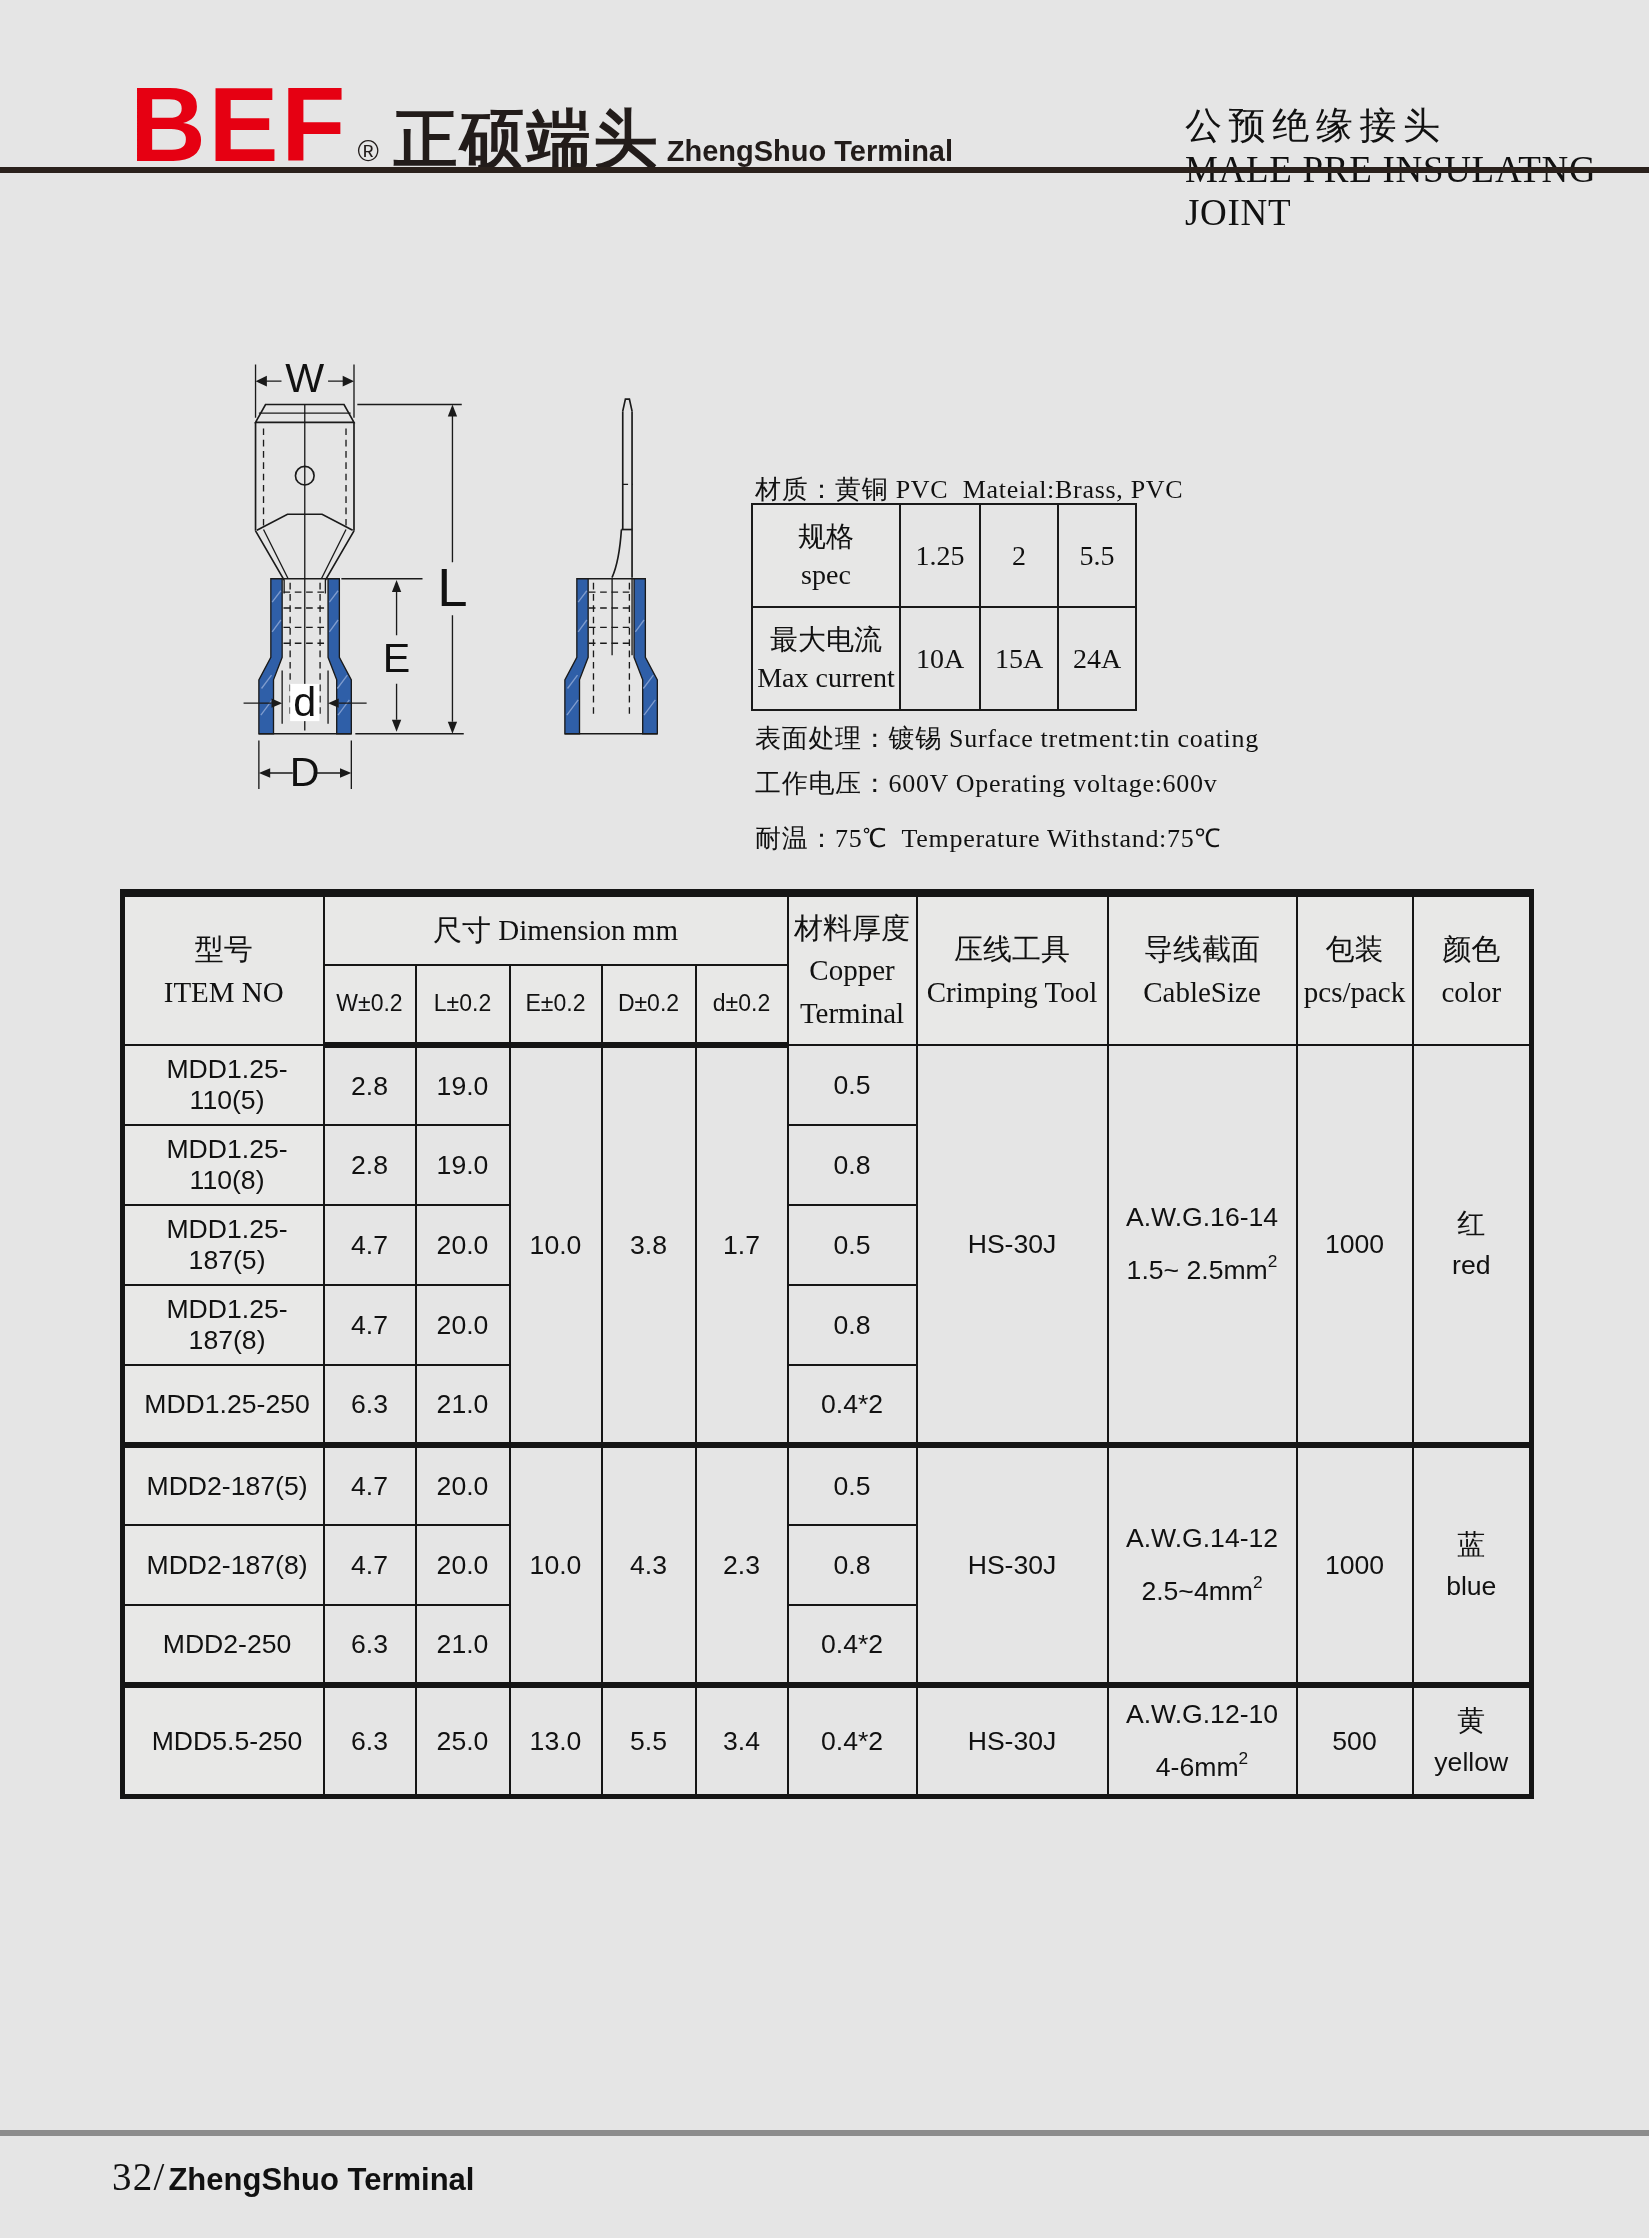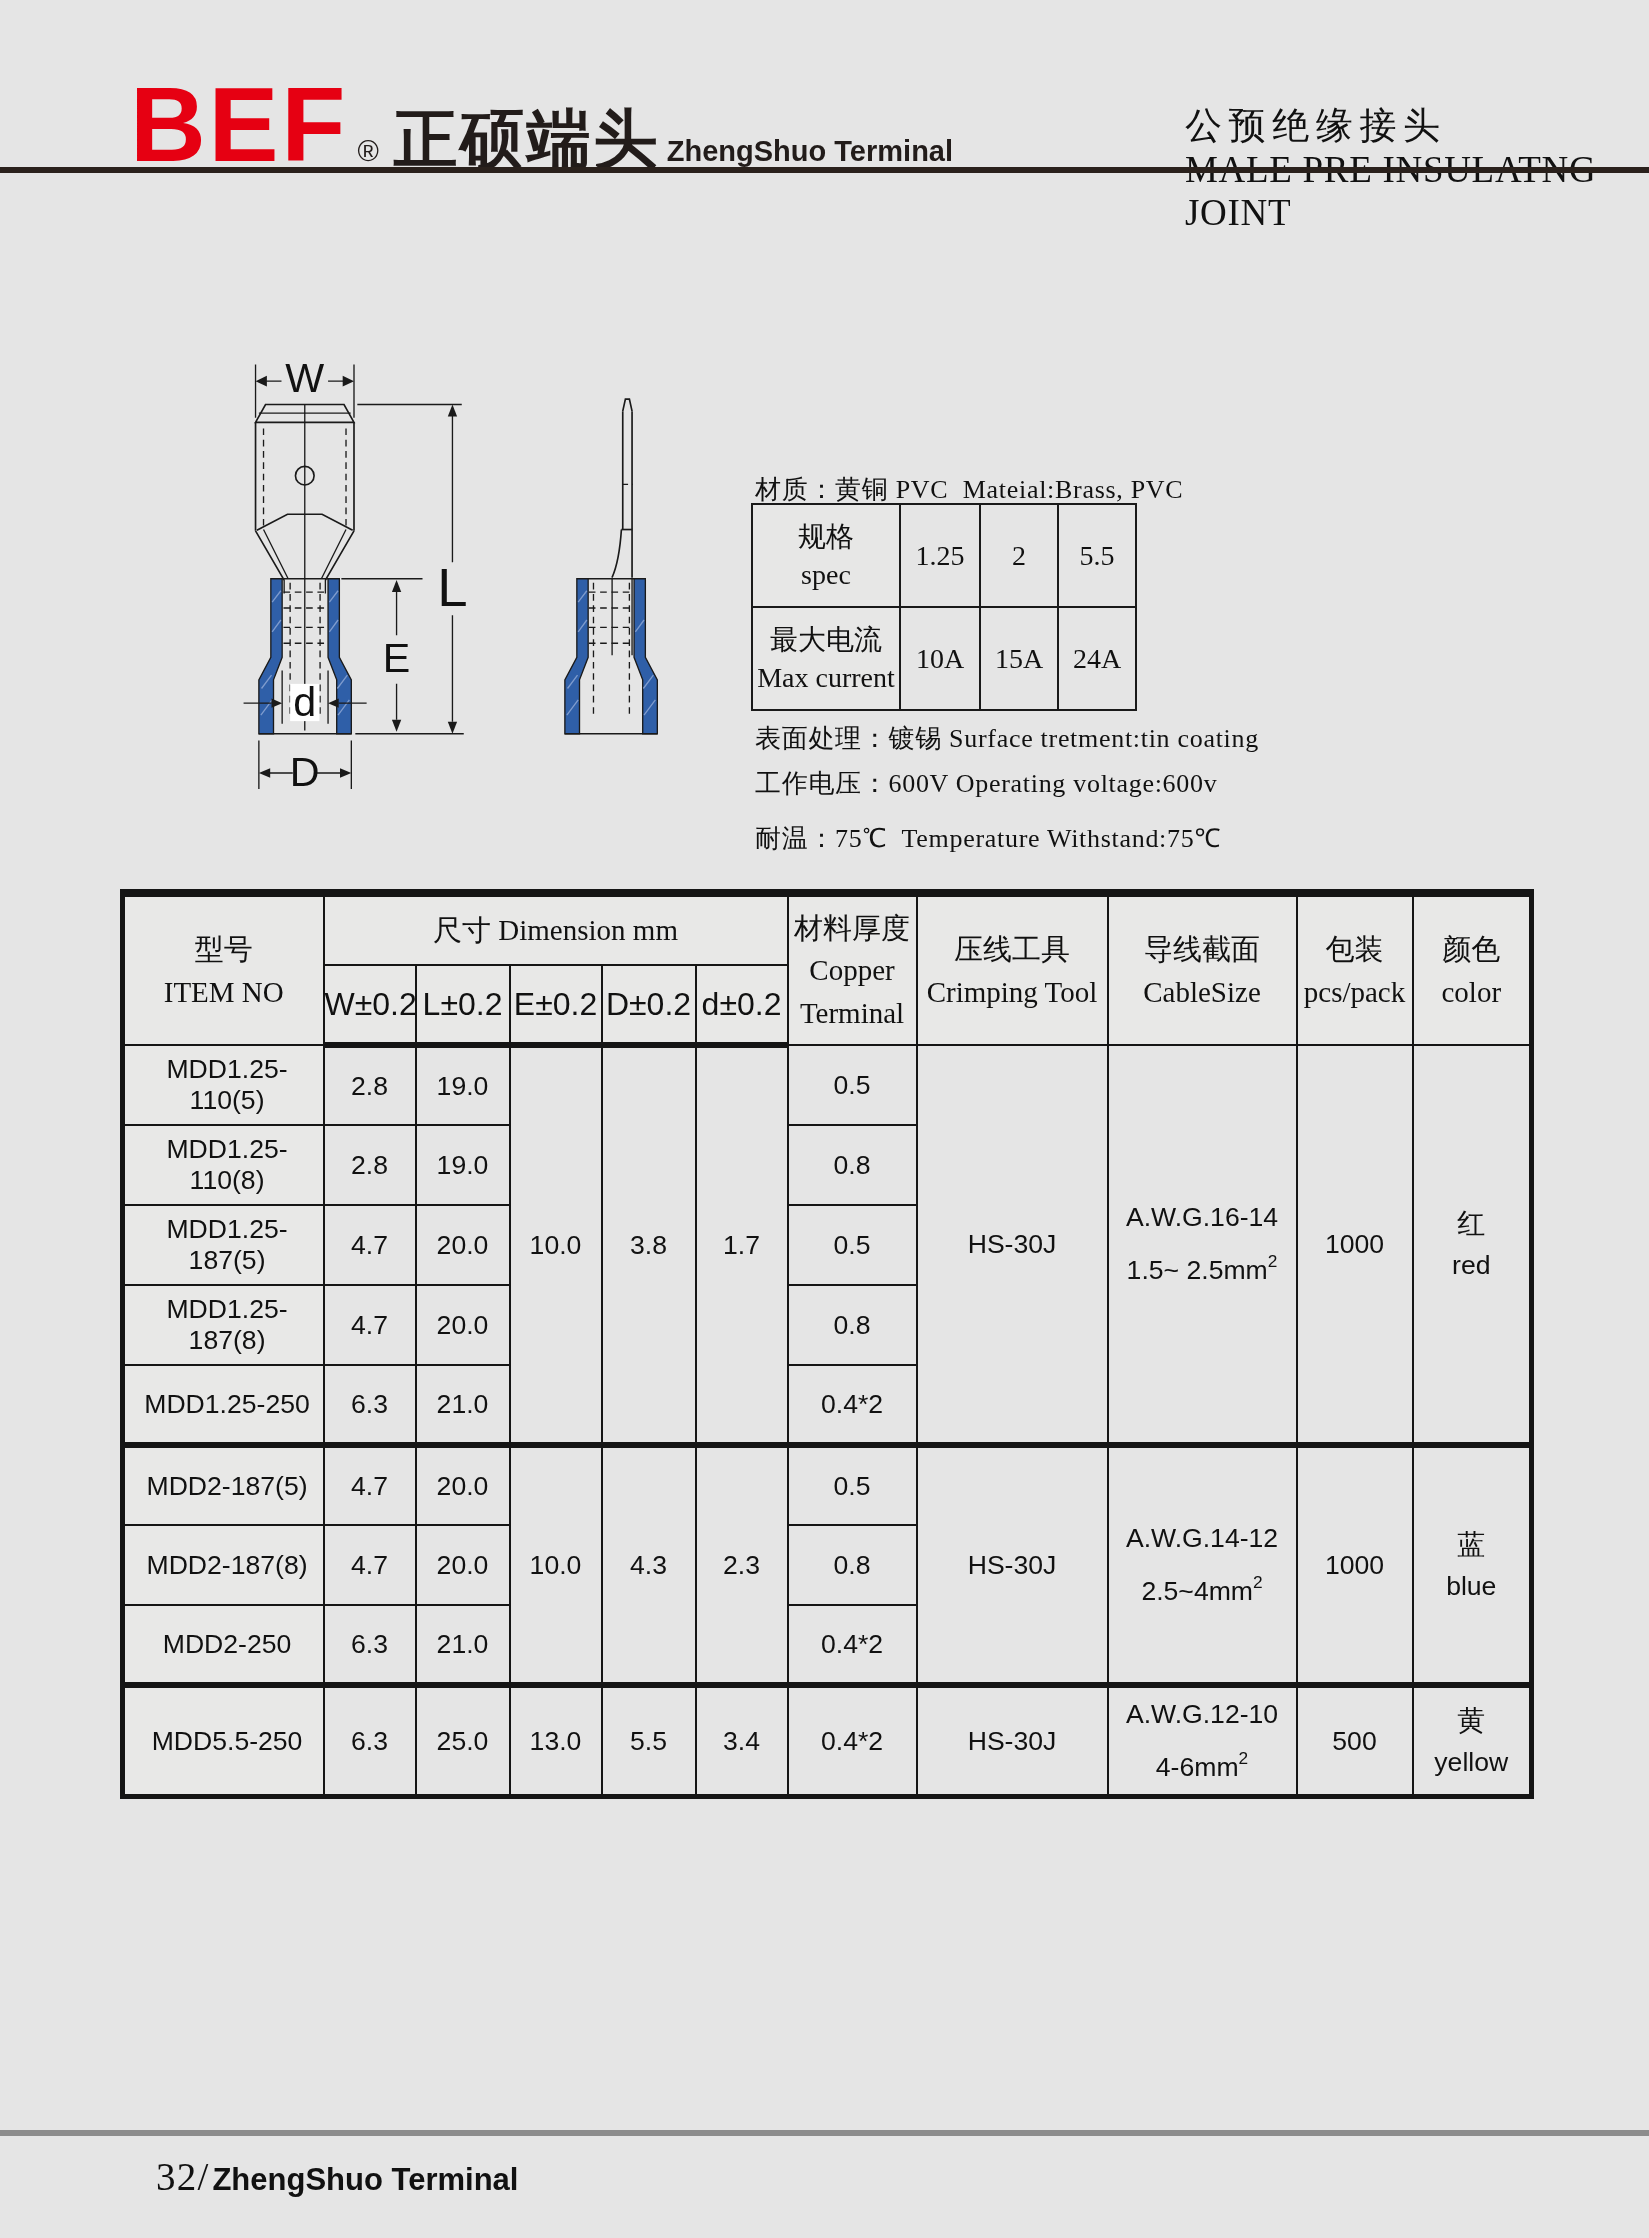--- a/index.html
+++ b/index.html
@@ -24,34 +24,34 @@
               table-layout:fixed;width:384px;}
   .spec-table td{border:2.7px solid #1a1a1a;text-align:center;vertical-align:middle;
                  font-size:28px;height:101px;padding:0;}
   .spec-table td.lab{background:#e7e7e6;line-height:1.35;}
   
   .main-table{position:absolute;left:120px;top:889px;border-collapse:collapse;
               table-layout:fixed;width:1410px;border:5.3px solid #151515;border-top:8px solid #151515;}
   .main-table td,.main-table th{border:2px solid #151515;padding:0;text-align:center;
               vertical-align:middle;font-weight:normal;}
   .main-table th{font-size:29px;line-height:1.45;}
-  .main-table .sub{font-family:"Liberation Sans",sans-serif;font-size:32px;}
+  .main-table .sub{font-family:"Liberation Sans",sans-serif;font-size:23px;}
   .main-table td{font-family:"Liberation Sans",sans-serif;font-size:26.6px;}
   .shade{background:#e8e8e7;}
   .item{text-align:right;padding-left:6.6px !important;}
   .gsep td{border-top:6px solid #151515;}
   .hb th{border-bottom:6px solid #151515;}
   .cable{line-height:2.0;}
   .cable sup{font-size:17.3px;vertical-align:12px;}
   .color-cell{line-height:1.55;}
   .color-cell .cn{font-family:"Liberation Serif",serif;font-size:28px;}
   
   .footer-rule{position:absolute;left:0;top:2130px;width:1650px;height:6px;background:#8c8c8c;}
   .footer-text{position:absolute;left:112px;top:2154px;display:flex;align-items:baseline;}
-  .page-no{font-size:39px;letter-spacing:1.3px;margin-left:44px;}
+  .page-no{font-size:39px;letter-spacing:1.3px;}
   .footer-brand{font-family:"Liberation Sans",sans-serif;font-weight:bold;font-size:31px;margin-left:2.7px;}
   
   .drawing{position:absolute;left:199px;top:286px;}
   .dim-text{font-family:"Liberation Sans",sans-serif;font-size:62px;fill:#111;}
   .dim-text-big{font-family:"Liberation Sans",sans-serif;font-size:82px;fill:#111;}
 </style>
 </head>
 <body>
 
 <div class="page">

